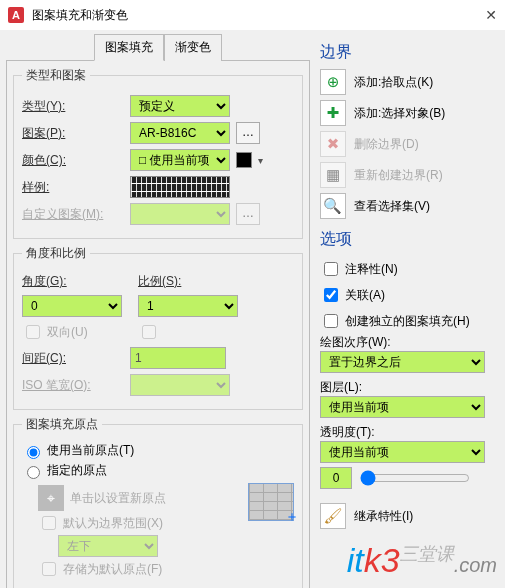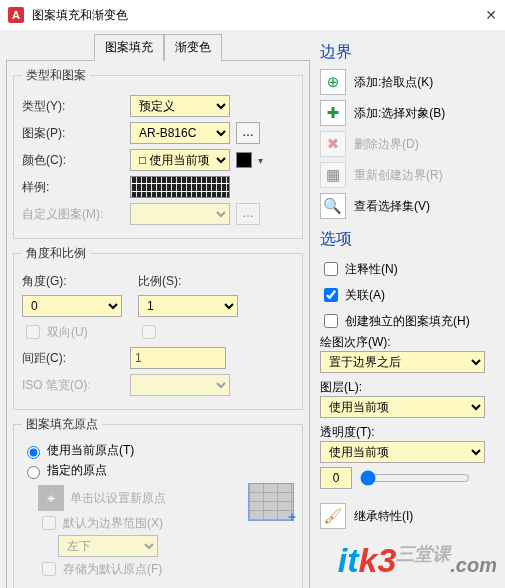--- a/index.html
+++ b/index.html
@@ -11,23 +11,23 @@
     .main { display: flex; padding: 4px 6px; gap: 10px; }
     .left { width: 304px; }
     .right { flex: 1; padding-top: 4px; }
     .tabs { display: flex; margin-bottom: -1px; position: relative; z-index: 2; justify-content: center; }
     .tab { padding: 4px 10px; border: 1px solid #bbb; background: #f0f0f0; border-bottom: none; font-size: 12px; }
     .tab.active { background: #f0f0f0; border-bottom: 1px solid #f0f0f0; }
     .tabpanel { border: 1px solid #bbb; padding: 6px; }
     fieldset { border: 1px solid #d0d0d0; margin: 0 0 6px 0; padding: 6px 8px 8px 8px; }
     fieldset legend { padding: 0 4px; color: #333; font-size: 12px; }
     .row { display: flex; align-items: center; margin: 5px 0; gap: 6px; }
-    .row label { width: 102px; color: #333; }
+    .row label { width: 102px; color: #333; text-decoration: underline; }
     .row label.disabled { color: #aaa; }
-    select, input[type=text] { height: 22px; border: 1px solid #aaa; background: #fef9c3; font-size: 12px; padding: 0 4px; }
+    select, input[type=text] { height: 22px; border: 1px solid #aaa; background: #bef264; font-size: 12px; padding: 0 4px; }
     select.w1 { width: 100px; }
     input.w1 { width: 96px; }
     .smbtn { width: 24px; height: 22px; border: 1px solid #aaa; background: #f5f5f5; text-align: center; line-height: 18px; cursor: pointer; }
     .swatch { display: inline-block; width: 16px; height: 16px; background: #000; border: 1px solid #888; vertical-align: middle; }
     .pattern-preview { display: inline-block; width: 100px; height: 22px; background: #222; vertical-align: middle; border: 1px solid #888; position: relative; }
     .pattern-preview::before, .pattern-preview::after { content: ""; position: absolute; left: 0; right: 0; height: 1px; background: #fff; }
     .pattern-preview::before { top: 6px; } .pattern-preview::after { top: 14px; }
     .pattern-preview .vlines { position: absolute; inset: 0; background: repeating-linear-gradient(90deg,#fff,#fff 1px,transparent 1px,transparent 5px); opacity:.85; }
     .cbx { display: inline-flex; align-items: center; gap: 4px; }
     .cbx input { width: 14px; height: 14px; }
@@ -36,21 +36,21 @@
     .iconbox { width: 26px; height: 26px; border: 1px solid #bbb; background: #fff; display: flex; align-items: center; justify-content: center; font-size: 15px; }
     .iconbox.disabled { opacity: .45; }
     .wide-select { width: 165px; height: 22px; }
     .slider-wrap { display: flex; align-items: center; gap: 6px; }
     .origin-icon { width: 26px; height: 26px; background: #bbb; display: inline-flex; align-items: center; justify-content: center; color: #fff; font-size: 14px; }
     .brick { width: 46px; height: 38px; border: 1px solid #7aa2d8; background: #ccc; position: relative; }
     .brick::before { content: ""; position: absolute; inset: 0; background:
       repeating-linear-gradient(0deg,#aaa,#aaa 1px,transparent 1px,transparent 9px),
       repeating-linear-gradient(90deg,#aaa,#aaa 1px,transparent 1px,transparent 14px); }
     .brick .plus { position: absolute; right: -6px; bottom: -6px; color: #0a6eff; font-size: 14px; }
-    .watermark { position: absolute; right: 8px; bottom: 8px; font-size: 34px; font-weight: 700; font-style: italic; color: #0099e9; pointer-events: none; }
+    .watermark { position: absolute; right: 8px; bottom: 8px; font-size: 34px; font-weight: 400; font-style: italic; color: #0099e9; pointer-events: none; }
     .watermark .red { color: #e53935; }
     .watermark .grey { color: #b5b5b5; font-size: 18px; vertical-align: super; }
     .disabled-text { color: #aaa; }
     .radio-row { display: flex; align-items: center; margin: 3px 0; gap: 4px; }
   </style>
 </head>
 <body>
 
 <div class="titlebar">
   <div class="logo">A</div>

